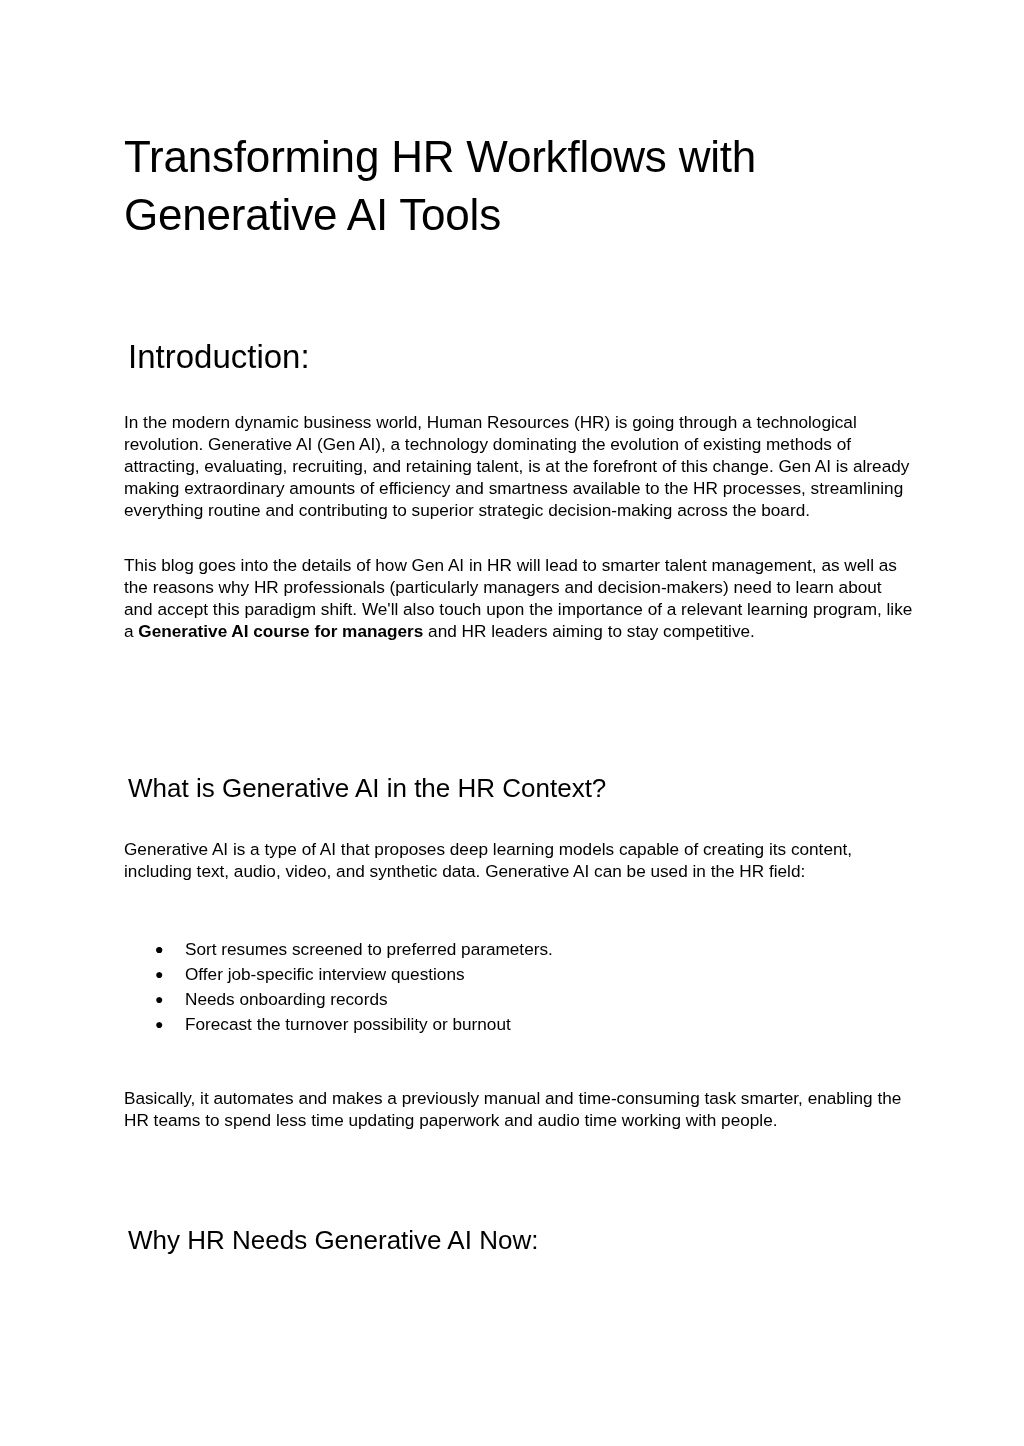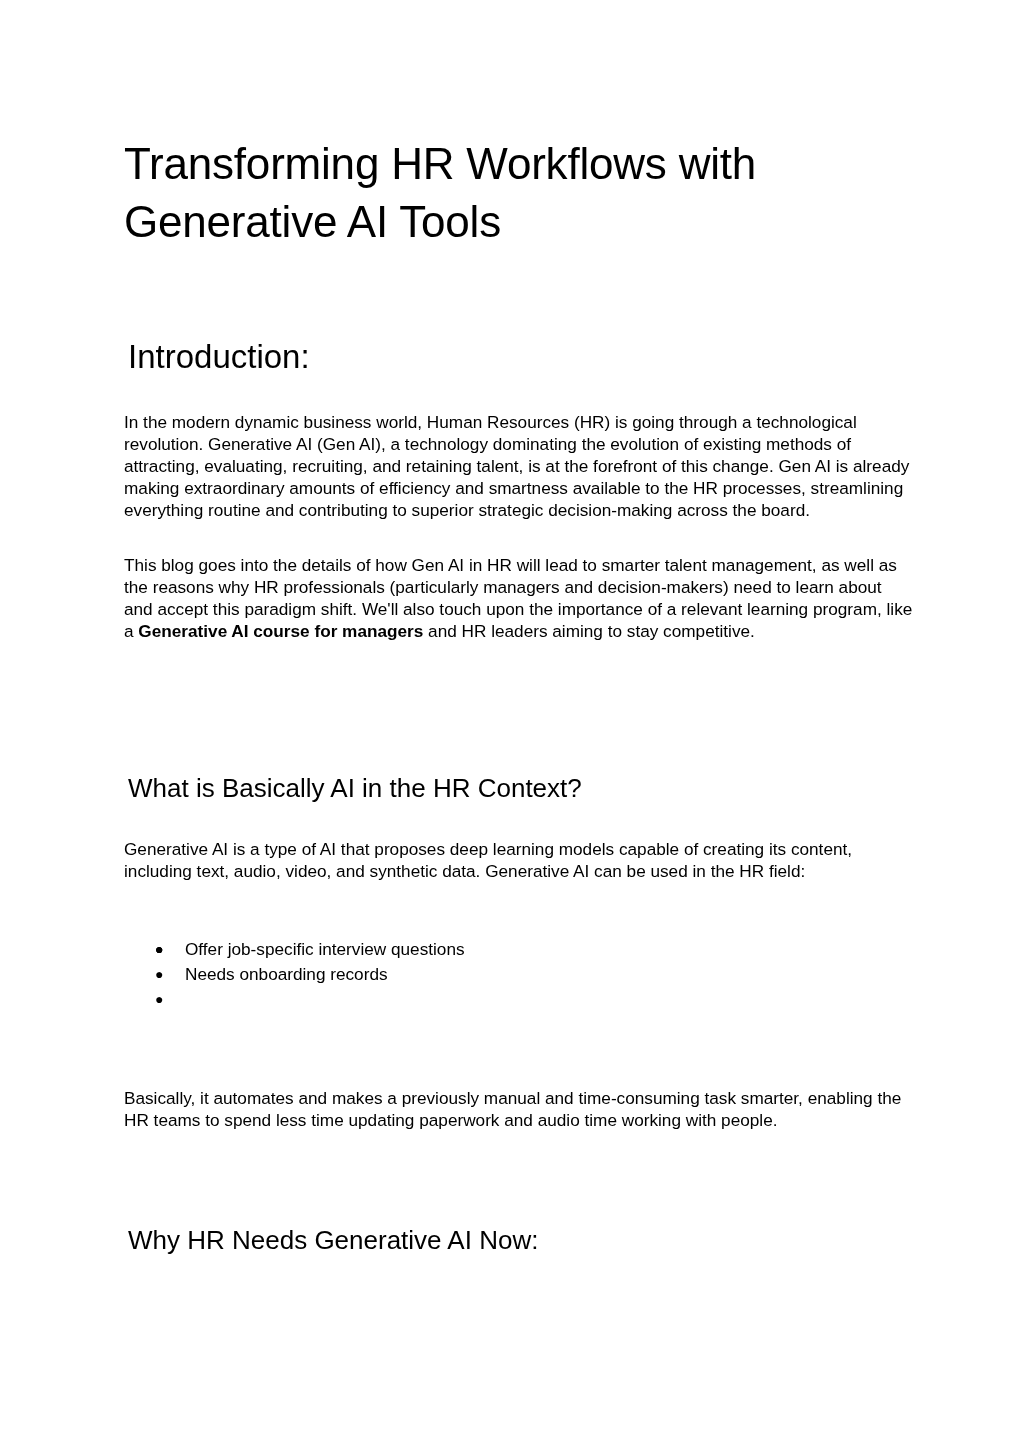--- a/index.html
+++ b/index.html
@@ -1,19 +1,19 @@
 <!DOCTYPE html>
 <html><head>
 <meta charset="utf-8">
 <style>
   html, body { margin: 0; padding: 0; background: #ffffff; }
   body { width: 1024px; height: 1446px; position: relative; overflow: hidden;
          font-family: "Liberation Sans", sans-serif; color: #000; }
   .page { position: absolute; left: 124px; top: 0; width: 790px; }
-  .title { position: absolute; top: 135px; left: 0; font-size: 44px; line-height: 58px; margin: 0; font-weight: normal; letter-spacing: -0.2px; }
+  .title { position: absolute; top: 128px; left: 0; font-size: 44px; line-height: 58px; margin: 0; font-weight: normal; letter-spacing: -0.2px; }
   .h2 { position: absolute; left: 0; margin: 4px; font-weight: normal; }
   .h-intro { top: 333px; font-size: 33px; line-height: 40px; }
   .h-what { top: 767px; font-size: 26px; line-height: 34px; }
   .h-why { top: 1219px; font-size: 26px; line-height: 34px; }
   .p { position: absolute; left: 0; width: 790px; margin: 0; font-size: 17.2px; line-height: 22px; }
   .p1 { top: 411px; }
   .p2 { top: 554px; }
   .p3 { top: 838px; }
   .p4 { top: 1087px; }
   .bullets { position: absolute; top: 937px; left: 0; margin: 0; padding: 0; list-style: none; font-size: 17.2px; line-height: 25px; }
@@ -26,28 +26,28 @@
 
 <div class="page">
   <h1 class="title">Transforming HR Workflows with Generative AI Tools</h1>
 
   <h2 class="h2 h-intro">Introduction:</h2>
 
   <p class="p p1">In the modern dynamic business world, Human Resources (HR) is going through a technological revolution. Generative AI (Gen AI), a technology dominating the evolution of existing methods of attracting, evaluating, recruiting, and retaining talent, is at the forefront of this change. Gen AI is already making extraordinary amounts of efficiency and smartness available to the HR processes, streamlining everything routine and contributing to superior strategic decision-making across the board.</p>
 
   <p class="p p2"><span>This blog goes into the details of how Gen AI in HR will lead to smarter talent management, as well as the reasons why HR professionals (particularly managers and decision-makers) need to learn about and accept this paradigm shift. We'll also touch upon the importance of a relevant learning program, like a </span><b>Generative AI course for managers</b><span> and HR leaders aiming to stay competitive.</span></p>
 
-  <h2 class="h2 h-what">What is Basically AI in the HR Context?</h2>
+  <h2 class="h2 h-what">What is Generative AI in the HR Context?</h2>
 
   <p class="p p3">Generative AI is a type of AI that proposes deep learning models capable of creating its content, including text, audio, video, and synthetic data. Generative AI can be used in the HR field:</p>
 
   <ul class="bullets">
     <li><span class="bullet-dot">●</span></li>
-    <li><span class="bullet-dot">●</span></li>
+    <li><span class="bullet-dot">●</span><span>Sort resumes screened to preferred parameters.</span></li>
     <li><span class="bullet-dot">●</span><span>Offer job-specific interview questions</span></li>
     <li><span class="bullet-dot">●</span><span>Needs onboarding records</span></li>
-    <li><span class="bullet-dot">●</span></li>
+    <li><span class="bullet-dot">●</span><span>Forecast the turnover possibility or burnout</span></li>
   </ul>
 
   <p class="p p4">Basically, it automates and makes a previously manual and time-consuming task smarter, enabling the HR teams to spend less time updating paperwork and audio time working with people.</p>
 
   <h2 class="h2 h-why">Why HR Needs Generative AI Now:</h2>
 </div>
 
 </body></html>

